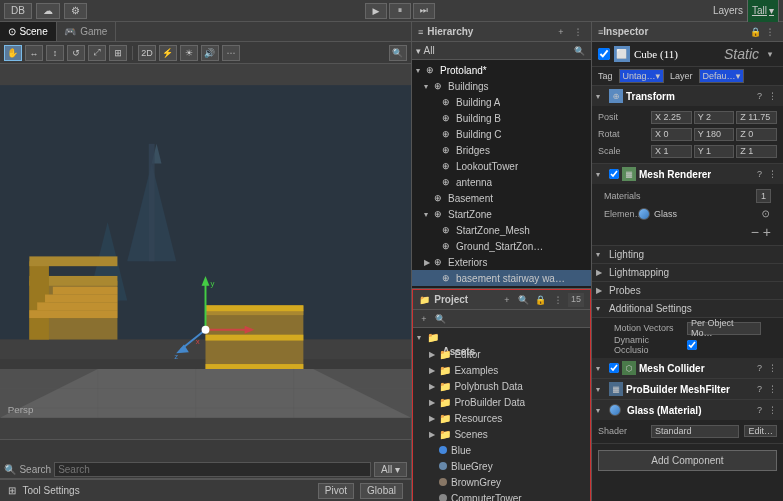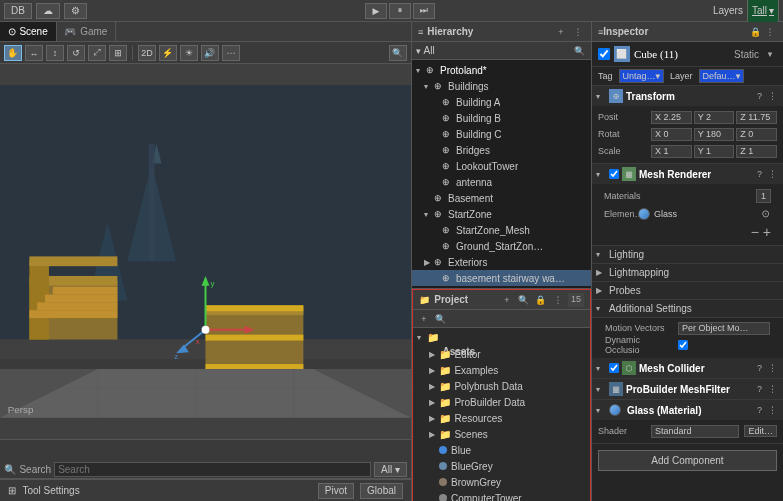--- a/index.html
+++ b/index.html
@@ -366,22 +366,23 @@
       font-size: 9px;
       color: white;
     }
     .obj-name {
       flex: 1;
       font-size: 11px;
       color: #fff;
       font-family: Liberation Serif, serif;
     }
     .obj-static {
-      font-size: 10px;
+      font-size: 14px;
       color: #aaa;
+      font-style: italic;
     }
     .obj-tags {
       display: flex;
       align-items: center;
       padding: 2px 6px;
       gap: 6px;
       font-size: 9px;
       border-bottom: 1px solid #3a3a3a;
     }
     .tag-field {
@@ -998,21 +999,21 @@
 
       <div class="section-collapsed-header">
         <span class="section-arrow">▶</span>
         <span class="section-title">Probes</span>
       </div>
 
       <div class="section-collapsed-header">
         <span class="section-arrow">▾</span>
         <span class="section-title">Additional Settings</span>
       </div>
-      <div class="component-body" style="padding:2px 13px 4px;">
+      <div class="component-body" style="padding:2px 22px 4px;">
         <div class="prop-row">
           <span class="prop-label" style="width:70px;">Motion Vectors</span>
           <div class="prop-value" style="font-size:9px;">Per Object Mo…</div>
         </div>
         <div class="prop-row">
           <span class="prop-label" style="width:70px;">Dynamic Occlusio</span>
           <input type="checkbox" checked="" style="width: 10px; height: 10px;">
         </div>
       </div>
 

